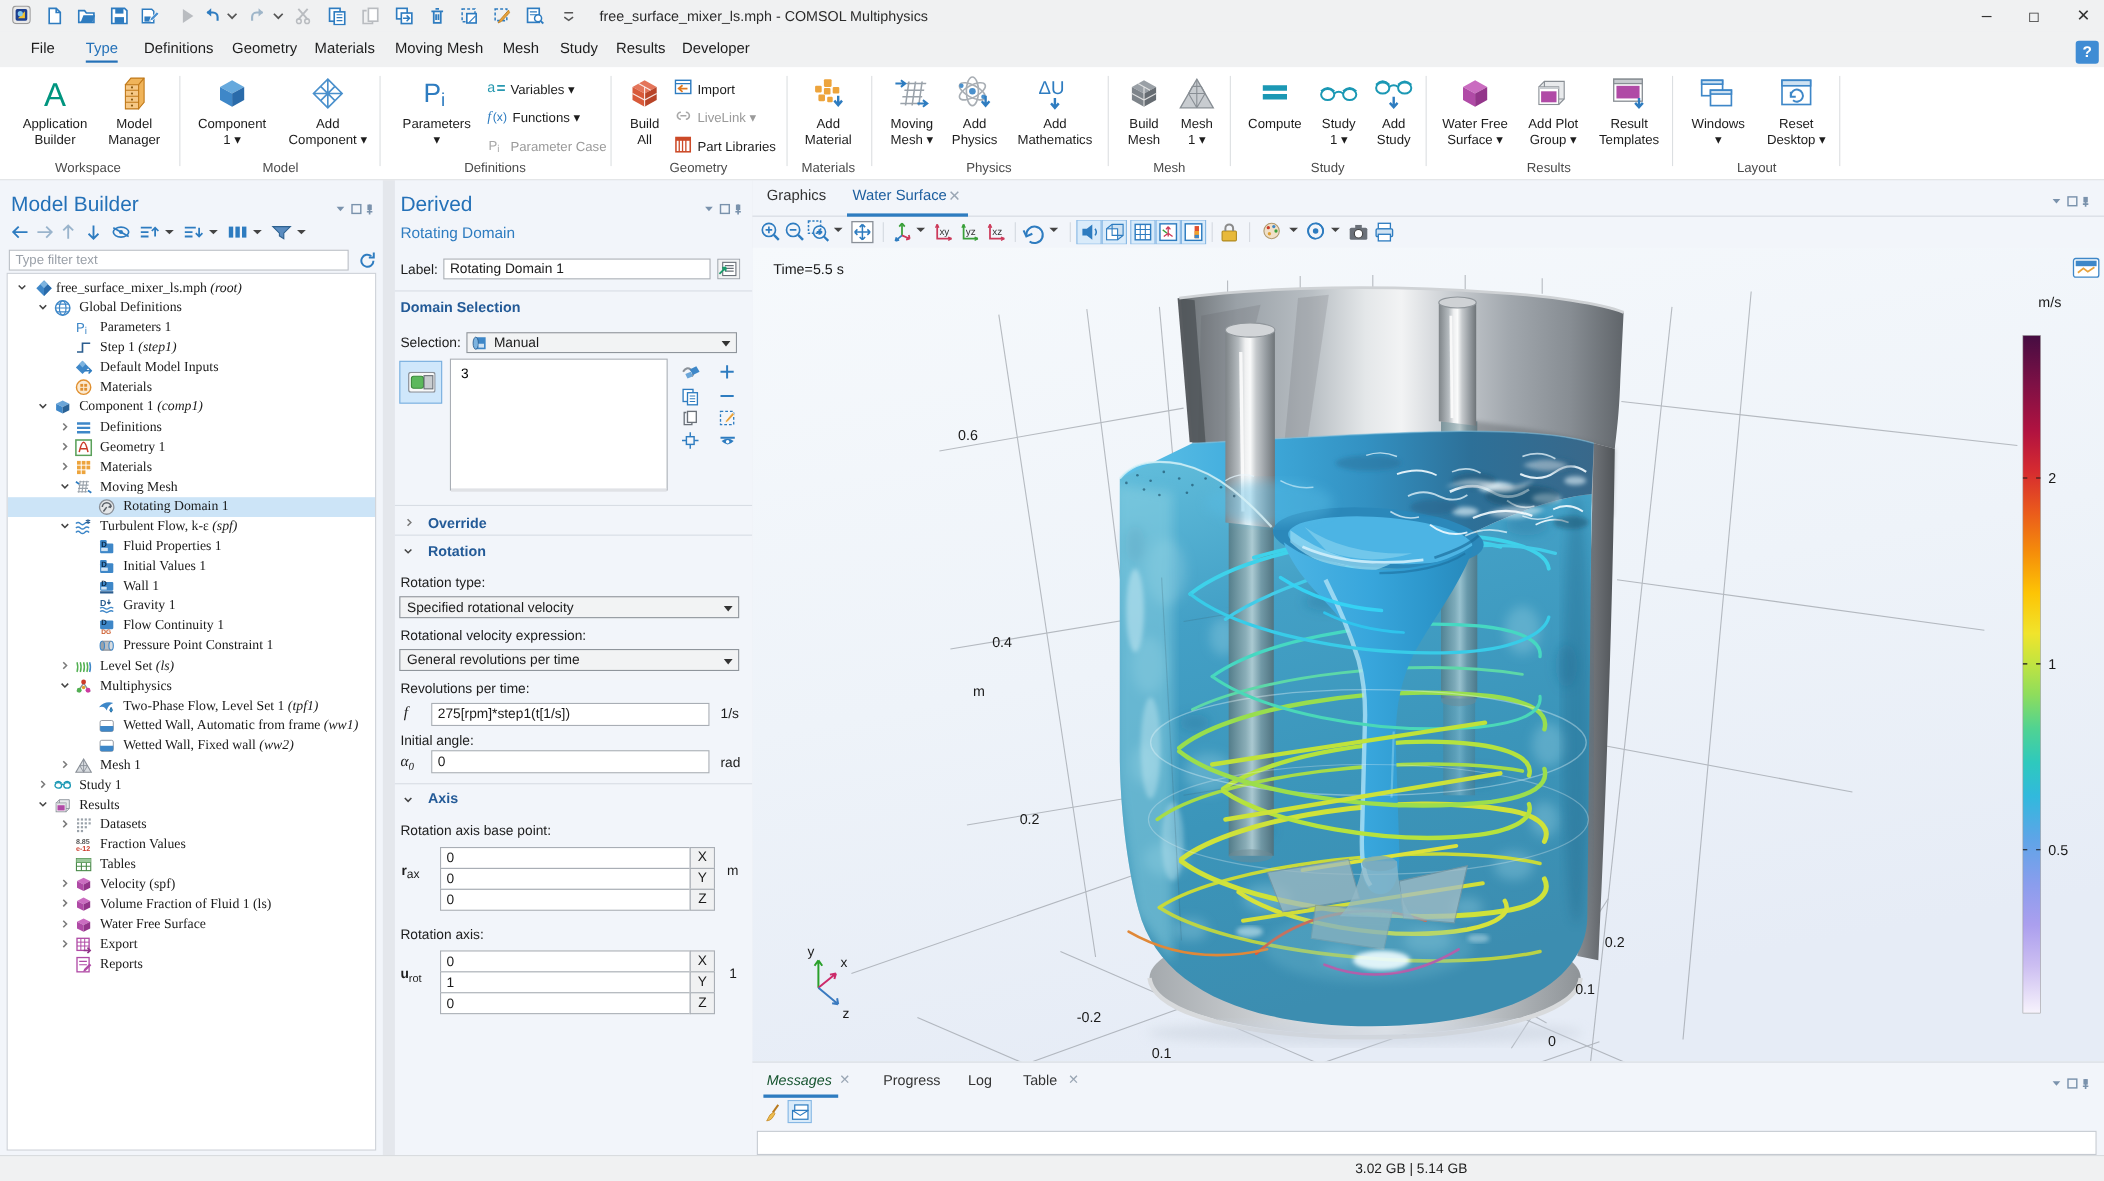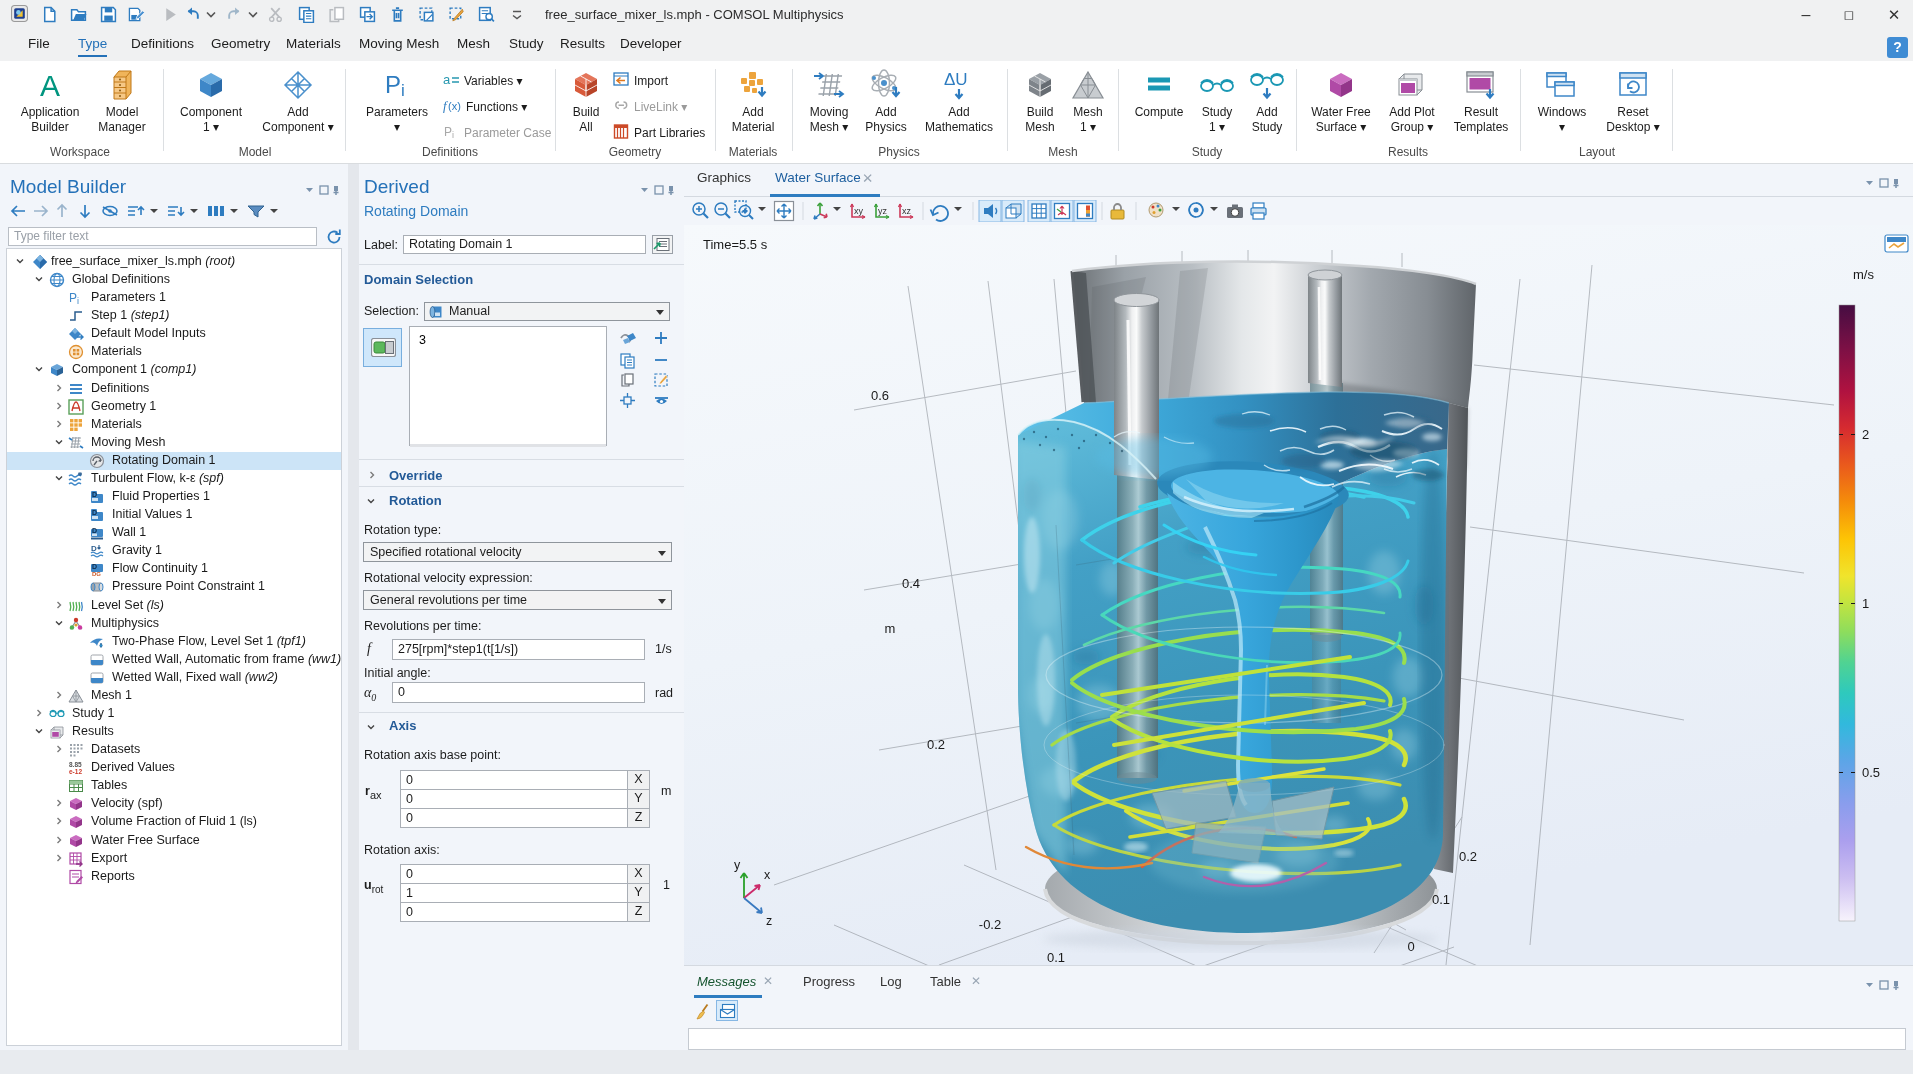--- a/index.html
+++ b/index.html
@@ -30,21 +30,21 @@
 .panel{position:absolute;background:#f2f5fa;}
 .ptitle{position:absolute;font-size:19px;color:#2471b8;}
 
 #mb{left:0;top:0;width:348px;height:886px;}
 #mbfilter{position:absolute;left:8px;top:63px;width:309px;height:19px;background:#fff;border:1px solid #b9bec5;font-size:12px;color:#9aa0a8;line-height:17px;padding-left:5px;}
 #tree{position:absolute;left:6px;top:84px;width:336px;height:798px;background:#fff;border:1px solid #ccd1d8;overflow:hidden;}
 .trow{position:absolute;left:0;width:334px;height:18px;font-size:12.5px;color:#1a1a1a;white-space:nowrap;}
 .trow i{font-style:italic;}
 .trow .chev{position:absolute;top:3px;width:10px;height:10px;}
 .trow .tic{position:absolute;top:1px;width:16px;height:16px;}
-.trow .tl{position:absolute;top:1px;}
+.trow .tl{position:absolute;top:1px;font-family:Liberation Serif, serif;}
 .sel{background:#cce4f7;}
 
 #settings{left:359px;top:0;width:325px;height:886px;}
 .slabel{position:absolute;font-size:12.5px;color:#1c1c1c;white-space:nowrap;}
 .shead{position:absolute;font-size:13px;font-weight:bold;color:#235a97;}
 .schev{position:absolute;color:#235a97;font-size:10px;}
 .sinput{position:absolute;background:#fff;border:1px solid #a9aeb5;font-size:12.5px;color:#1c1c1c;line-height:16px;padding-left:5px;white-space:nowrap;overflow:hidden;}
 .sdrop{position:absolute;background:#f2f3f4;border:1px solid #8f959c;font-size:12.5px;color:#1c1c1c;line-height:17px;padding-left:6px;}
 .sdrop .da{position:absolute;right:5px;top:7px;width:0;height:0;border-left:4px solid transparent;border-right:4px solid transparent;border-top:5px solid #333;}
 .xyz{position:absolute;background:#f0f1f2;border:1px solid #a9aeb5;font-size:12.5px;color:#1c1c1c;text-align:center;line-height:17px;}
@@ -769,21 +769,21 @@
             </svg>
             <svg class="tic" style="left:61px">
               <use href="#i-ds"></use>
             </svg>
             <span class="tl" style="left:84px">Datasets</span>
           </div>
 <div class="trow" style="top:510px">
             <svg class="tic" style="left:61px">
               <use href="#i-dv"></use>
             </svg>
-            <span class="tl" style="left:84px">Derived Values</span>
+            <span class="tl" style="left:84px">Fraction Values</span>
           </div>
 <div class="trow" style="top:528px">
             <svg class="tic" style="left:61px">
               <use href="#i-tbl"></use>
             </svg>
             <span class="tl" style="left:84px">Tables</span>
           </div>
 <div class="trow" style="top:546px">
             <svg class="chev" style="left:47px">
               <use href="#chev-closed"></use>
@@ -1452,13 +1452,16 @@
     <div class="abs" style="left:32px;top:34px;width:22px;height:21px;background:#d9ebfa;border:1px solid #86b7e4">
       <svg class="abs" style="left:2px;top:2px" width="17" height="16" viewBox="0 0 17 16">
             <rect x="3.5" y="1.5" width="12" height="5" fill="#fff" stroke="#2e7cc0" stroke-width="1.1"></rect>
             <rect x="1.5" y="6.5" width="14" height="8" fill="#fff" stroke="#2e7cc0" stroke-width="1.1"></rect>
             <path d="M1.5 6.5 L8.5 11 L15.5 6.5" fill="none" stroke="#2e7cc0" stroke-width="1.1"></path>
           </svg>
     </div>
     <div id="minput"></div>
   </div>
 </div>
+<div id="statusbar">
+      <div>3.02 GB | 5.14 GB</div>
+    </div>
 </div>
 
 </body></html>

